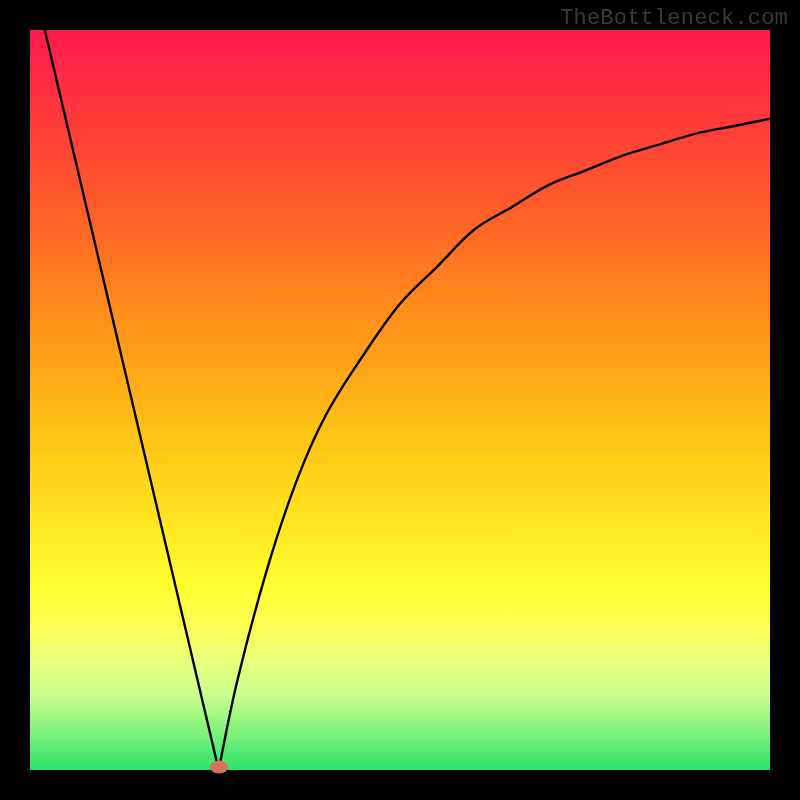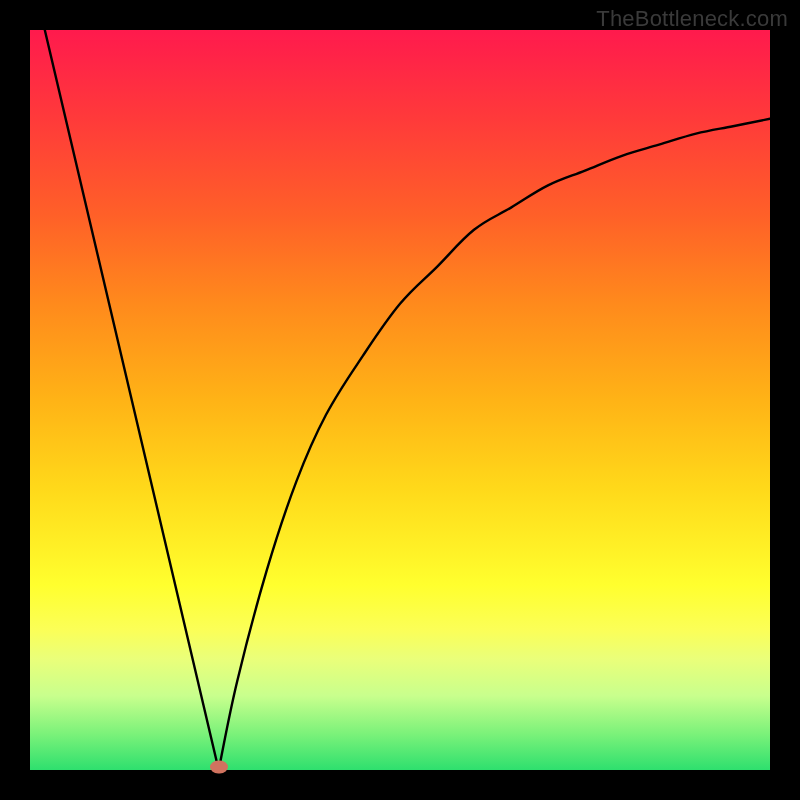--- a/index.html
+++ b/index.html
@@ -27,21 +27,21 @@
       #fbff57 81%,
       #eaff7a 85%,
       #c8ff8d 90%,
       #7df27a 95%,
       #2ee06e 100%);
   }
   .watermark {
     position: absolute;
     top: 6px;
     right: 12px;
-    font-family: Liberation Sans, sans-serif;
+    font-family: Liberation Mono, monospace;
     font-size: 22px;
     color: #3a3a3a;
     letter-spacing: 0.2px;
   }
   svg.curve {
     position: absolute;
     inset: 0;
     width: 100%;
     height: 100%;
   }

